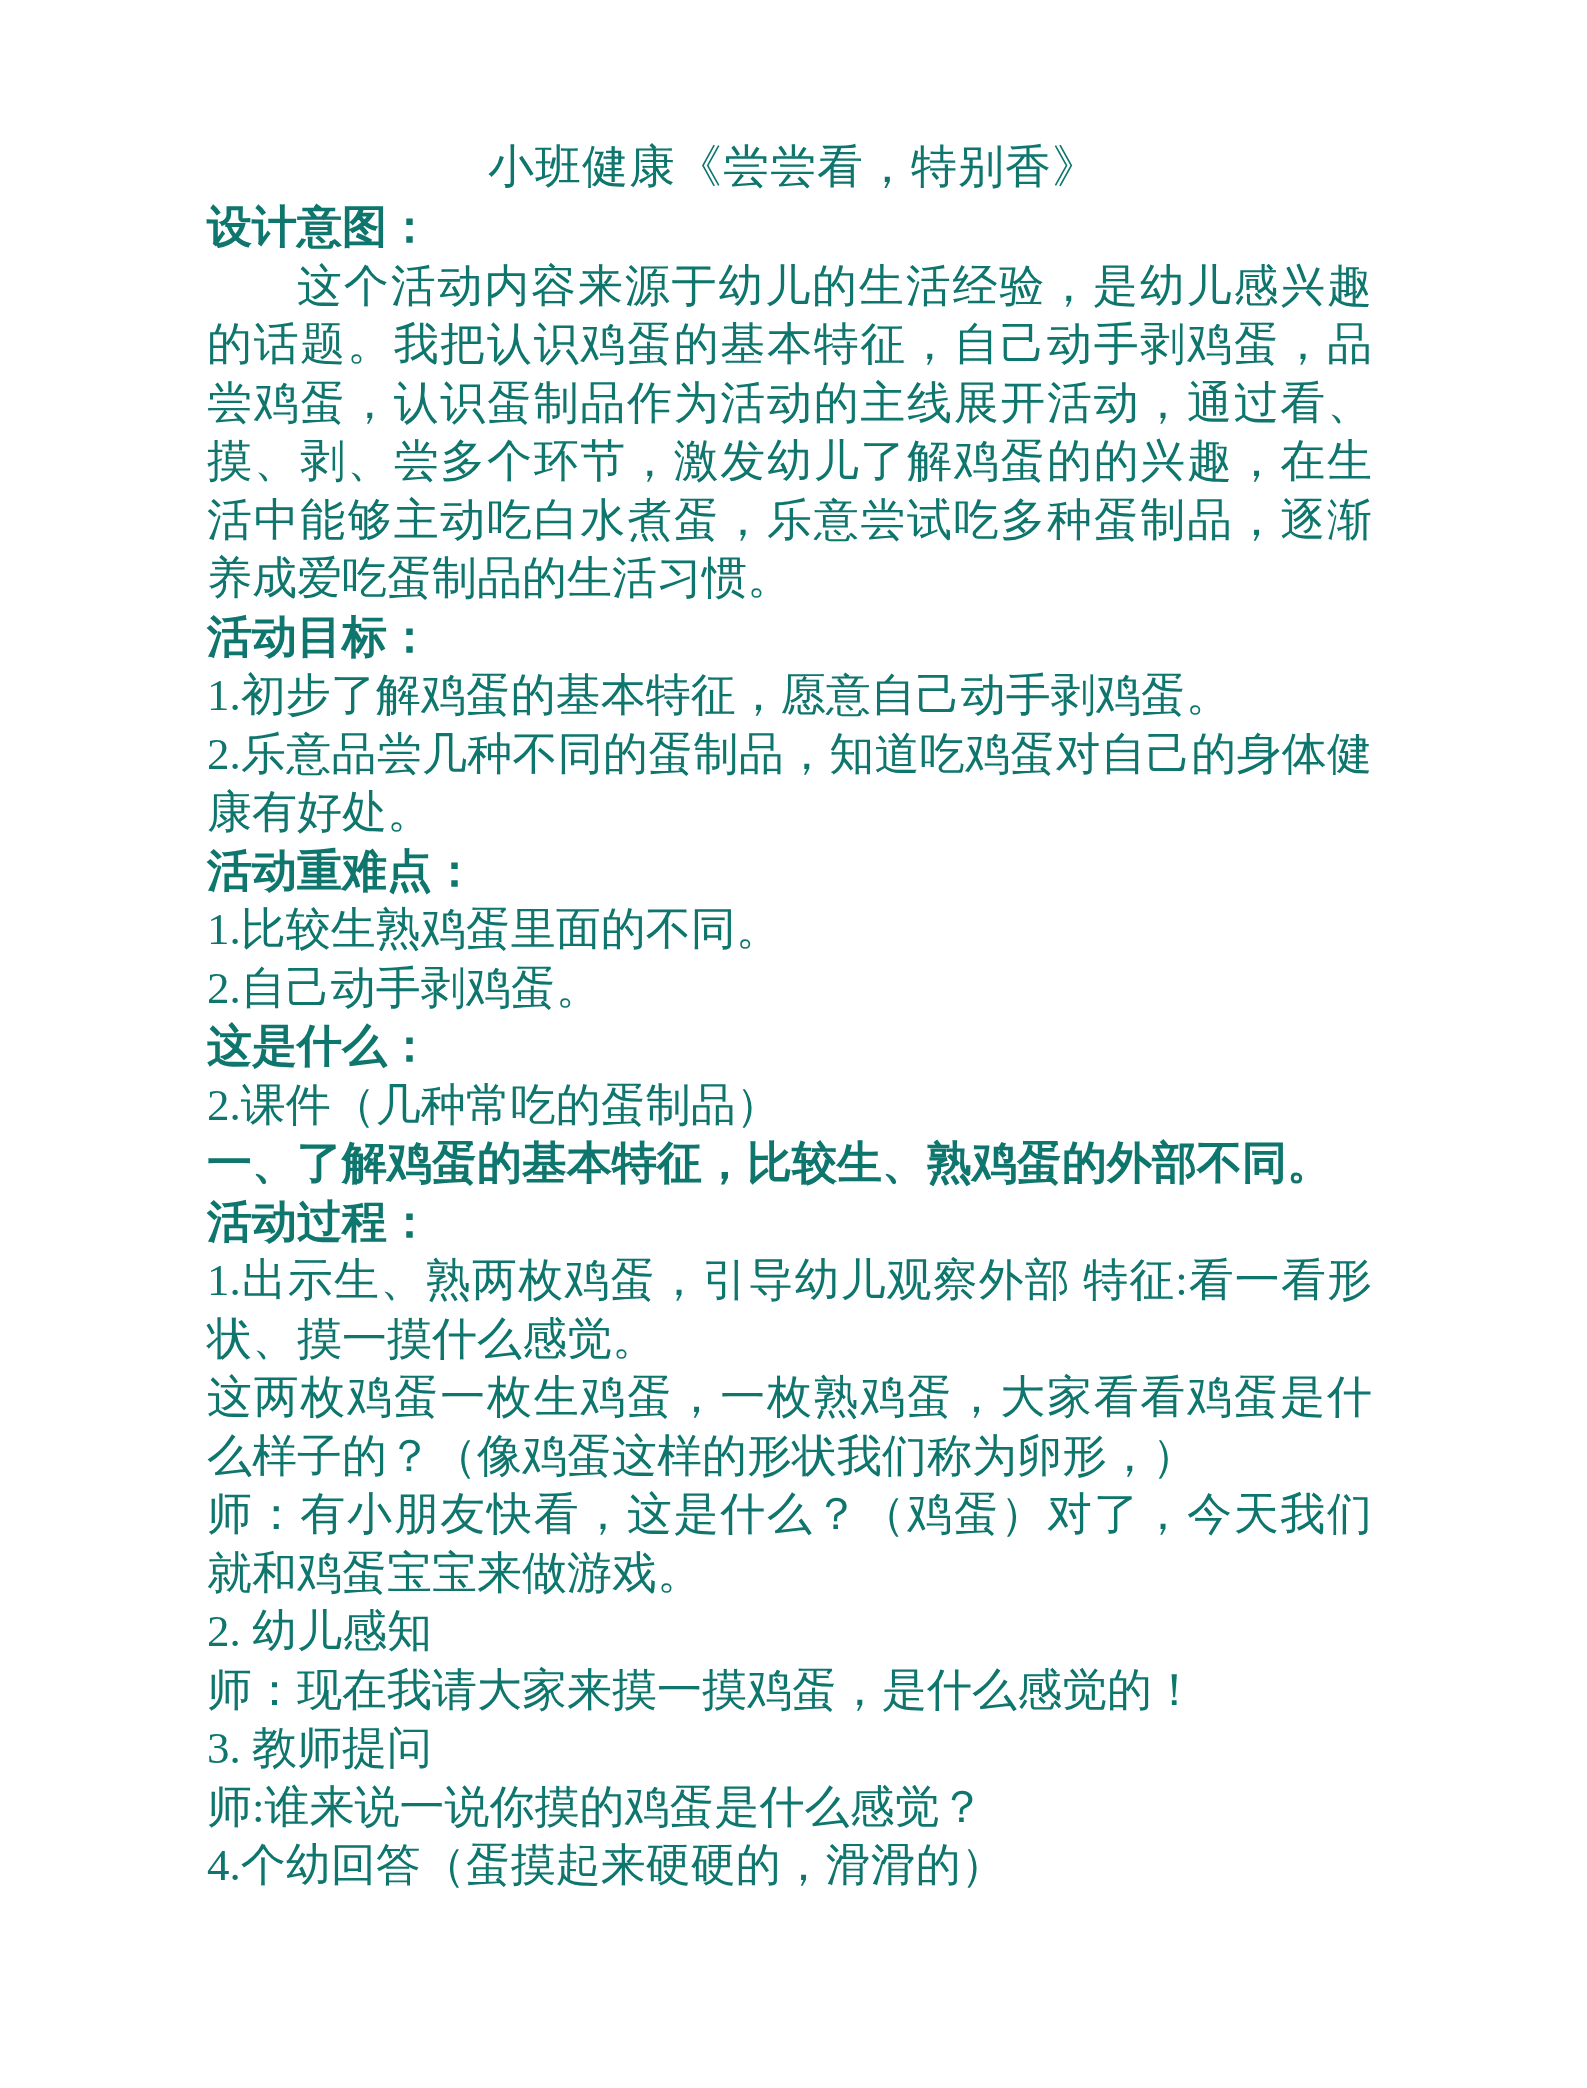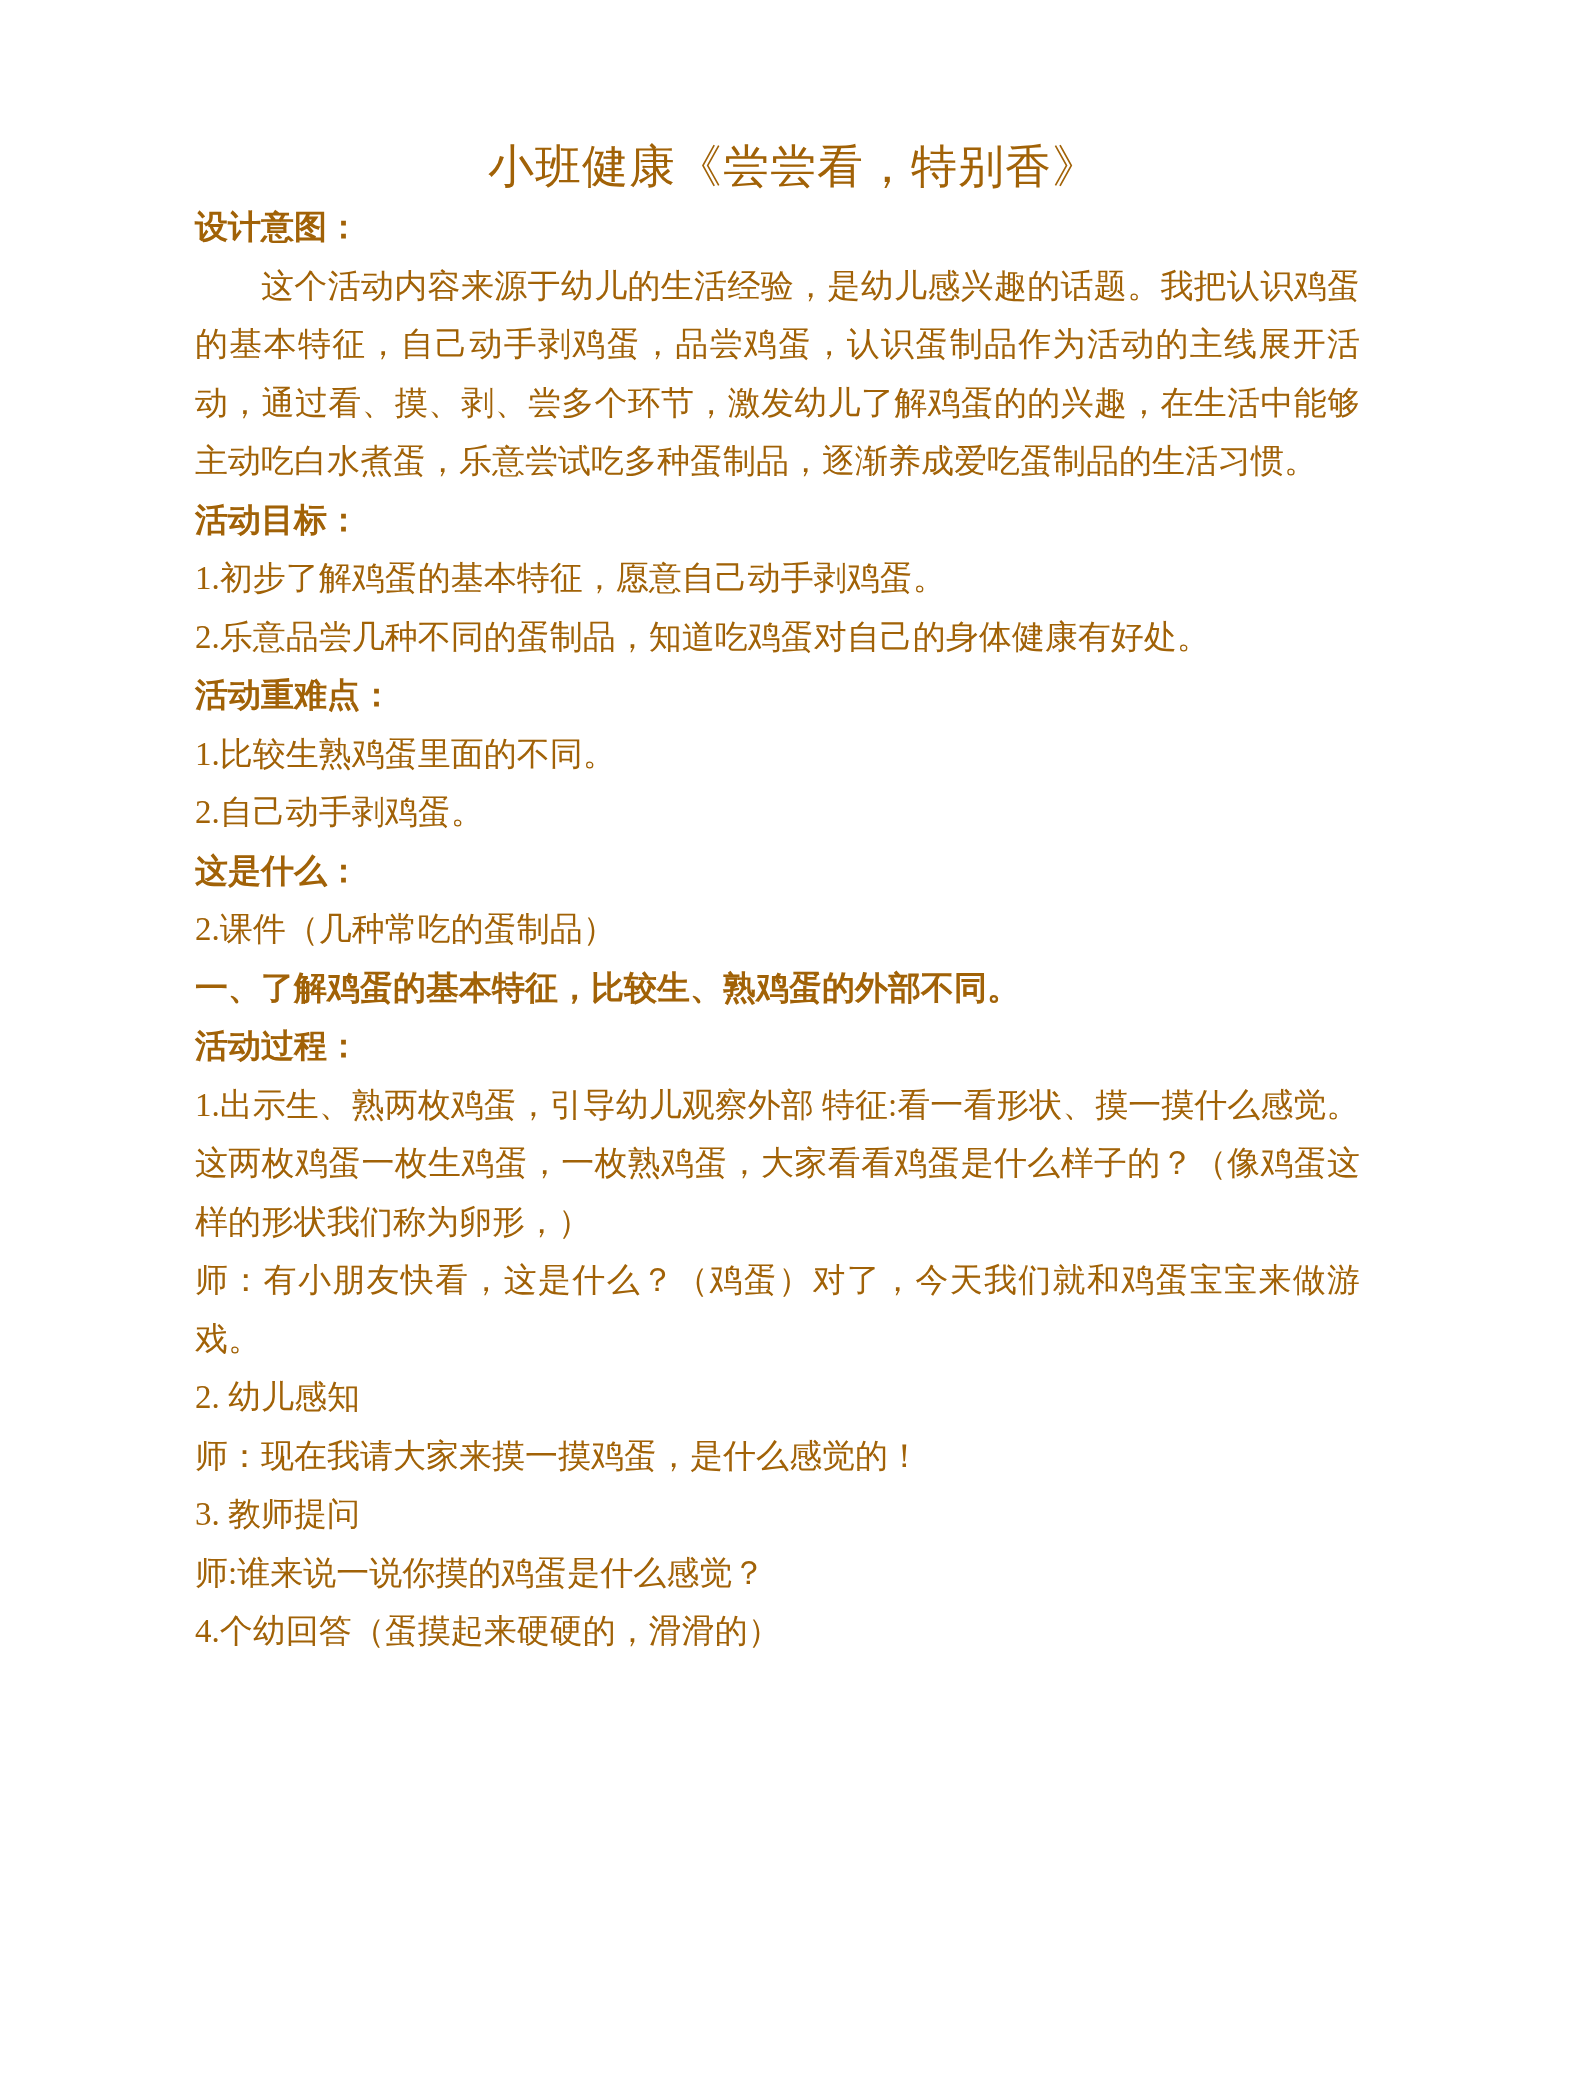--- a/index.html
+++ b/index.html
@@ -1,29 +1,29 @@
 <!DOCTYPE html>
 <html><head>
 <meta charset="utf-8">
 <style>
   html, body { margin: 0; padding: 0; background: #ffffff; }
   body { width: 1587px; height: 2088px; position: relative; overflow: hidden; }
   .page {
     position: absolute; left: 0; top: 0; width: 1552px; height: 2088px;
-    background: #ffffff; color: #a16207;
+    background: #ffffff; color: #0f766e;
     font-family: "Liberation Serif", "DejaVu Serif", serif;
   }
   .title {
     position: absolute; left: 0; width: 1587px; top: 132px;
     text-align: center; font-size: 46px; line-height: 70px; font-weight: normal;
     letter-spacing: 1px;
   }
   .content {
-    position: absolute; left: 195px; top: 198px; width: 1165px;
-    font-size: 33px; line-height: 58.5px;
+    position: absolute; left: 207px; top: 198px; width: 1165px;
+    font-size: 45px; line-height: 58.5px;
   }
   .content p { margin: 0; text-align: justify; text-justify: inter-character; }
   .h { font-weight: bold; }
   .indent { text-indent: 2em; }
 </style>
 </head>
 <body>
 
 <div class="page">
   <div class="title">小班健康《尝尝看，特别香》</div>

